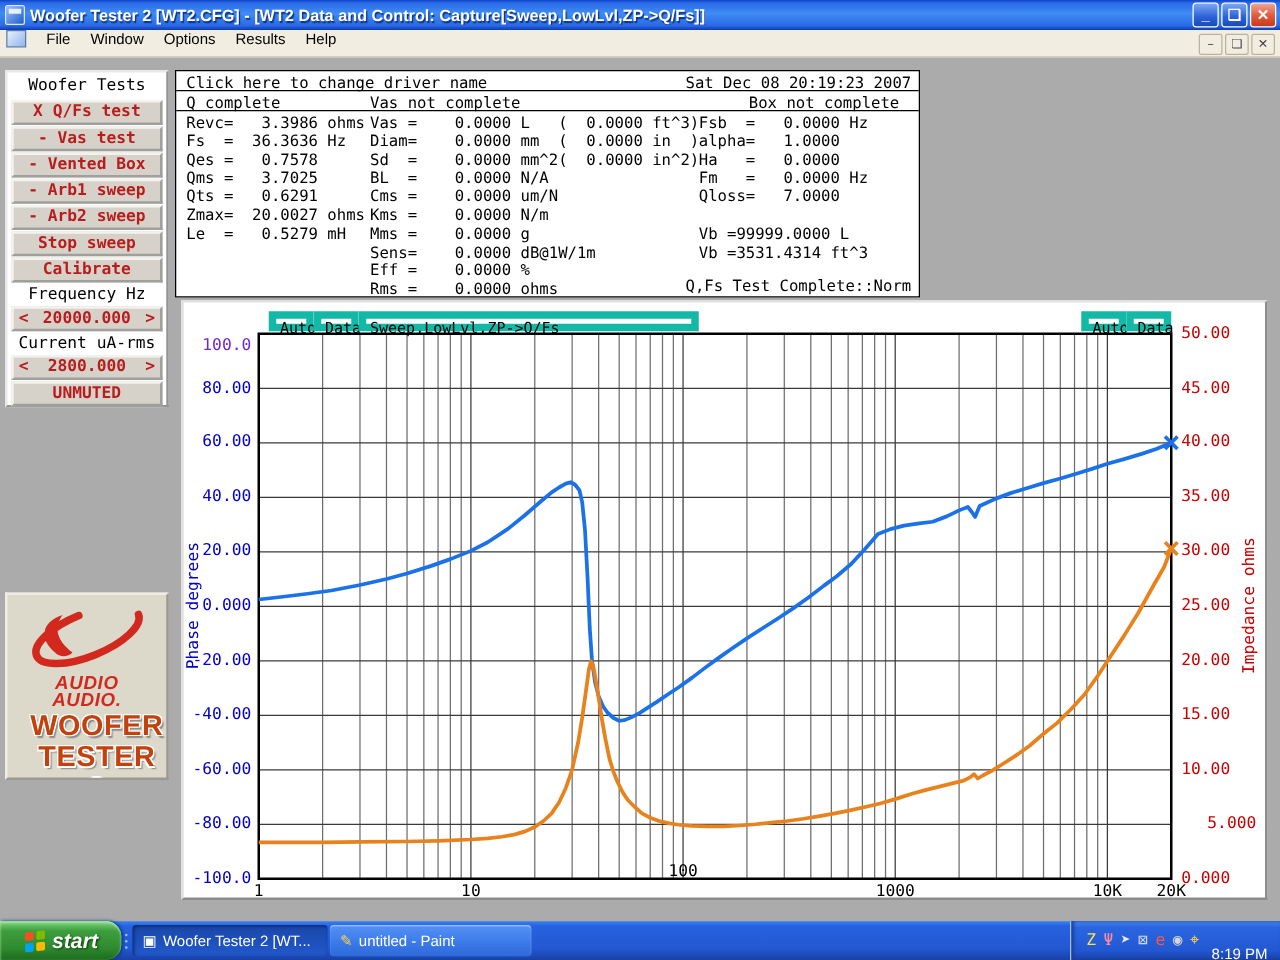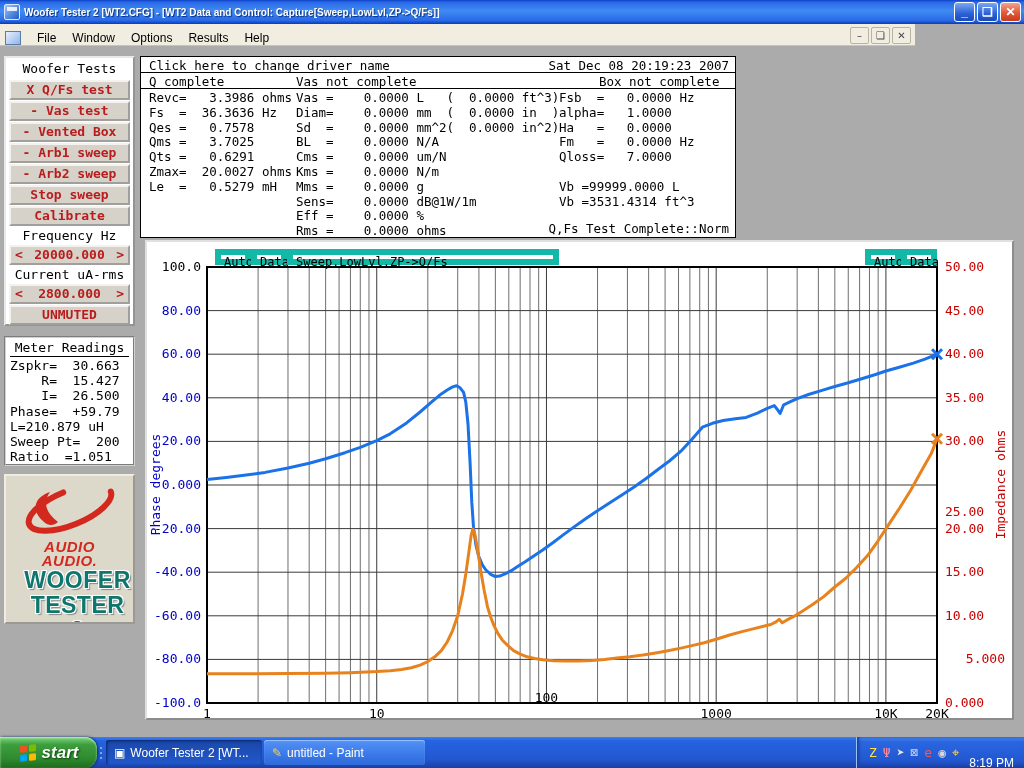--- a/index.html
+++ b/index.html
@@ -5,30 +5,30 @@
   html,body{margin:0;padding:0;background:#555;}
   #screen{position:relative;width:1024px;height:768px;overflow:hidden;
     font-family:"DejaVu Sans Mono",monospace;background:#ababab;}
   
   #titlebar{position:absolute;left:0;top:0;width:1024px;height:24px;
     background:linear-gradient(180deg,#0f44c9 0%,#2a6ae8 10%,#3f8cf3 45%,#2a6ae8 85%,#0c3bb4 100%);
     display:flex;align-items:center;color:#fff;}
   #titlebar .app-ico{width:16px;height:16px;margin:0 4px 0 4px;border-radius:2px;
     background:linear-gradient(135deg,#9cc4ff,#1e5cc8);border:1px solid #dce8ff;box-sizing:border-box;position:relative;}
   #titlebar .app-ico::after{content:"";position:absolute;left:2px;top:2px;right:2px;height:4px;background:#fff;opacity:.85;}
-  #title-text{font-family:"Liberation Sans",sans-serif;font-weight:bold;font-size:10px;
+  #title-text{font-family:"Liberation Sans",sans-serif;font-weight:bold;font-size:13px;
     text-shadow:1px 1px 1px #0a2d7a;white-space:nowrap;overflow:hidden;}
   #win-buttons{position:absolute;right:3px;top:2px;display:flex;gap:2px;}
   .wbtn{width:21px;height:20px;border-radius:3px;border:1px solid #fff;
     font:bold 12px "Liberation Sans",sans-serif;color:#fff;display:flex;align-items:center;justify-content:center;box-sizing:border-box;}
   .wbtn.blue{background:linear-gradient(180deg,#7ba8f0,#2a60d8 60%,#1c4ab8);}
   .wbtn.red{background:linear-gradient(180deg,#f2a390,#e0583a 55%,#c83a1c);}
   
-  #menubar{position:absolute;left:0;top:24px;width:915px;height:21px;background:#f1eee1;
-    border-bottom:1px solid #c8c4b0;display:flex;align-items:flex-end;
+  #menubar{position:absolute;left:0;top:24px;width:1024px;height:21px;background:#f1eee1;
+    border-bottom:1px solid #c8c4b0;display:flex;align-items:flex-start;
     font-family:"Liberation Sans",sans-serif;font-size:12px;color:#000;}
   #menubar .mdi-ico{width:14px;height:12px;margin:0 8px 0 5px;background:linear-gradient(135deg,#e8f0ff,#8fb4e8);
     border:1px solid #5a7aa8;}
   .menu-item{padding:2px 8px;cursor:default;}
   #mdi-buttons{position:absolute;right:4px;top:3px;display:flex;gap:2px;}
   .mdibtn{width:17px;height:15px;background:#f1eee1;border:1px solid #b8b4a0;border-radius:2px;
     font:10px "DejaVu Sans",sans-serif;color:#444;display:flex;align-items:center;justify-content:center;}
   
   .panel3d{position:absolute;background:#fff;border:2px outset #e8e8e8;box-sizing:border-box;}
   #sidebar{left:4px;top:56px;width:131px;height:270px;padding:1px 3px;}
@@ -39,21 +39,21 @@
   .side-label{background:#fff;text-align:center;font-size:13px;padding:1px 0;}
   .stepper{display:flex;justify-content:space-between;padding:0 4px;}
   
   #meter{left:4px;top:336px;width:131px;height:130px;border:2px groove #d0d0d0;padding:2px 4px;}
   #meter-title{text-align:center;font-size:13px;border-bottom:1px solid #000;padding-bottom:1px;margin-bottom:1px;}
   #meter-lines{margin:0;font:13px "DejaVu Sans Mono",monospace;line-height:15.2px;}
   
   #logo{left:4px;top:474px;width:131px;height:150px;background:#dcd8ca;border:2px outset #efece4;
     text-align:center;overflow:hidden;}
   #logo .brand{font:italic 900 15px "Liberation Sans",sans-serif;color:#d3281e;line-height:14px;letter-spacing:.5px;}
-  #logo .product{font:900 23px "Liberation Sans",sans-serif;color:#0f766e;line-height:25px;
+  #logo .product{font:900 23px "Liberation Sans",sans-serif;color:#c2410c;line-height:25px;
     text-shadow:1px 1px 0 #fff,-1px -1px 0 #fff,1px -1px 0 #fff,-1px 1px 0 #fff,2px 2px 1px #8a8a8a;letter-spacing:.5px;padding-left:16px;}
   #swoosh{margin-top:2px;}
   
   #datapanel{left:140px;top:56px;width:596px;height:182px;background:#fff;border:1px solid #000;
     font-size:12.5px;color:#000;position:absolute;box-sizing:border-box;}
   #dp-row1{position:absolute;left:0;top:0;width:100%;height:16px;border-bottom:1px solid #000;box-sizing:border-box;}
   #dp-driver{position:absolute;left:8px;top:1px;}
   #dp-date{position:absolute;right:6px;top:1px;}
   #dp-row2{position:absolute;left:0;top:16px;width:100%;height:16px;border-bottom:1px solid #000;box-sizing:border-box;}
   #dp-row2 span{position:absolute;top:1px;}
@@ -134,30 +134,20 @@
     </div>
     <div class="side-label">Current uA-rms</div>
     <div class="btn3d stepper">
       <span>&lt;</span>
       <span>2800.000</span>
       <span>&gt;</span>
     </div>
     <div class="btn3d">UNMUTED</div>
   </div>
 
-  <div id="meter" class="panel3d">
-    <div id="meter-title">Meter Readings</div>
-    <pre id="meter-lines">Zspkr=  30.663
-    R=  15.427
-    I=  26.500
-Phase=  +59.79
-L=210.879 uH
-Sweep Pt=  200
-Ratio  =1.051</pre>
-  </div>
 
   <div id="logo" class="panel3d">
     <svg id="swoosh" width="120" height="58" viewBox="0 0 120 58">
       <g transform="rotate(-22 60 30)">
         <ellipse cx="60" cy="30" rx="44" ry="17" fill="none" stroke="#d3281e" stroke-width="6" stroke-dasharray="150 60" stroke-linecap="round"></ellipse>
       </g>
       <path d="M34,44 C22,34 22,20 40,14 C33,24 35,34 48,44 C44,48 38,48 34,44 Z" fill="#d3281e"></path>
     </svg>
     <div class="brand" style="color: rgb(211, 40, 30);">AUDIO</div>
     <div class="brand" style="color: rgb(211, 40, 30);">AUDIO.</div>
@@ -259,37 +249,37 @@
         <line x1="785" y1="201.784" x2="795" y2="191.784" stroke="#e8821c" stroke-width="3"></line>
       </svg>
     <div id="chart-headers">
         <div class="hdr-box" style="left: 68px; width: 36px;">Auto</div>
         <div class="hdr-box" style="left: 104px; width: 36px;">Data</div>
         <div class="hdr-box" style="left: 140px; width: 272px;">Sweep,LowLvl,ZP-&gt;Q/Fs</div>
         <div class="hdr-box" style="left: 718px; width: 36px;">Auto</div>
         <div class="hdr-box" style="left: 754px; width: 36px;">Data</div>
       </div>
     <div id="chart-labels">
-        <div class="tick-left" style="left: 2px; top: 17px; color: #000000;">100.0</div>
+        <div class="tick-left" style="left: 2px; top: 27px; color: #6d28d9;">100.0</div>
         <div class="tick-left" style="left: 2px; top: 60.6px; color: rgb(0, 0, 200);">80.00</div>
         <div class="tick-left" style="left: 2px; top: 104.2px; color: rgb(0, 0, 200);">60.00</div>
         <div class="tick-left" style="left: 2px; top: 147.8px; color: rgb(0, 0, 200);">40.00</div>
         <div class="tick-left" style="left: 2px; top: 191.4px; color: rgb(0, 0, 200);">20.00</div>
         <div class="tick-left" style="left: 2px; top: 235px; color: rgb(0, 0, 200);">0.000</div>
         <div class="tick-left" style="left: 2px; top: 278.6px; color: rgb(0, 0, 200);">-20.00</div>
         <div class="tick-left" style="left: 2px; top: 322.2px; color: rgb(0, 0, 200);">-40.00</div>
         <div class="tick-left" style="left: 2px; top: 365.8px; color: rgb(0, 0, 200);">-60.00</div>
         <div class="tick-left" style="left: 2px; top: 409.4px; color: rgb(0, 0, 200); text-align: right;">-80.00</div>
         <div class="tick-left" style="left: 2px; top: 453px; color: rgb(0, 0, 200);">-100.0</div>
         <div class="tick-right" style="top: 17px; color: rgb(200, 0, 0);">50.00</div>
         <div class="tick-right" style="top: 60.6px; color: rgb(200, 0, 0);">45.00</div>
         <div class="tick-right" style="top: 104.2px; color: rgb(200, 0, 0);">40.00</div>
         <div class="tick-right" style="top: 147.8px; color: rgb(200, 0, 0);">35.00</div>
         <div class="tick-right" style="top: 191.4px; color: rgb(200, 0, 0);">30.00</div>
-        <div class="tick-right" style="top: 235px; color: rgb(200, 0, 0); margin-top: 27px;">25.00</div>
+        <div class="tick-right" style="top: 235px; color: rgb(200, 0, 0);">25.00</div>
         <div class="tick-right" style="top: 278.6px; color: rgb(200, 0, 0);">20.00</div>
         <div class="tick-right" style="top: 322.2px; color: rgb(200, 0, 0);">15.00</div>
         <div class="tick-right" style="top: 365.8px; color: rgb(200, 0, 0);">10.00</div>
         <div class="tick-right" style="top: 409.4px; color: rgb(200, 0, 0); text-align: right;">5.000</div>
         <div class="tick-right" style="top: 453px; color: rgb(200, 0, 0);">0.000</div>
         <div class="tick-x" style="left: 30px; top: 464px;">1</div>
         <div class="tick-x" style="left: 199.727px; top: 464px;">10</div>
         <div class="tick-x" style="left: 369.454px; top: 448px;">100</div>
         <div class="tick-x" style="left: 539.18px; top: 464px;">1000</div>
         <div class="tick-x" style="left: 708.907px; top: 464px;">10K</div>

